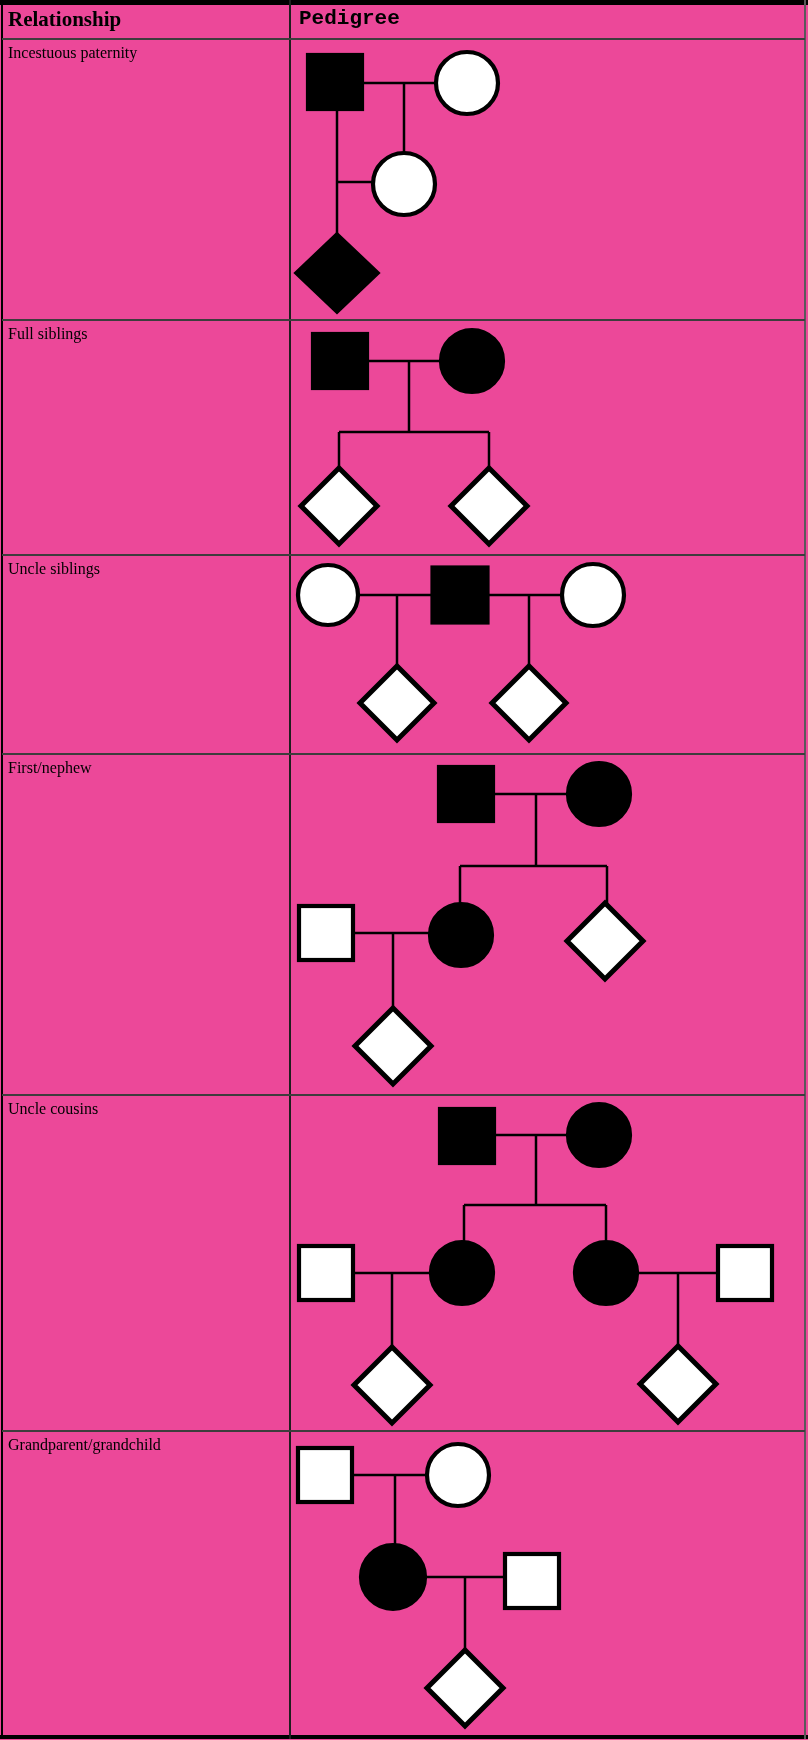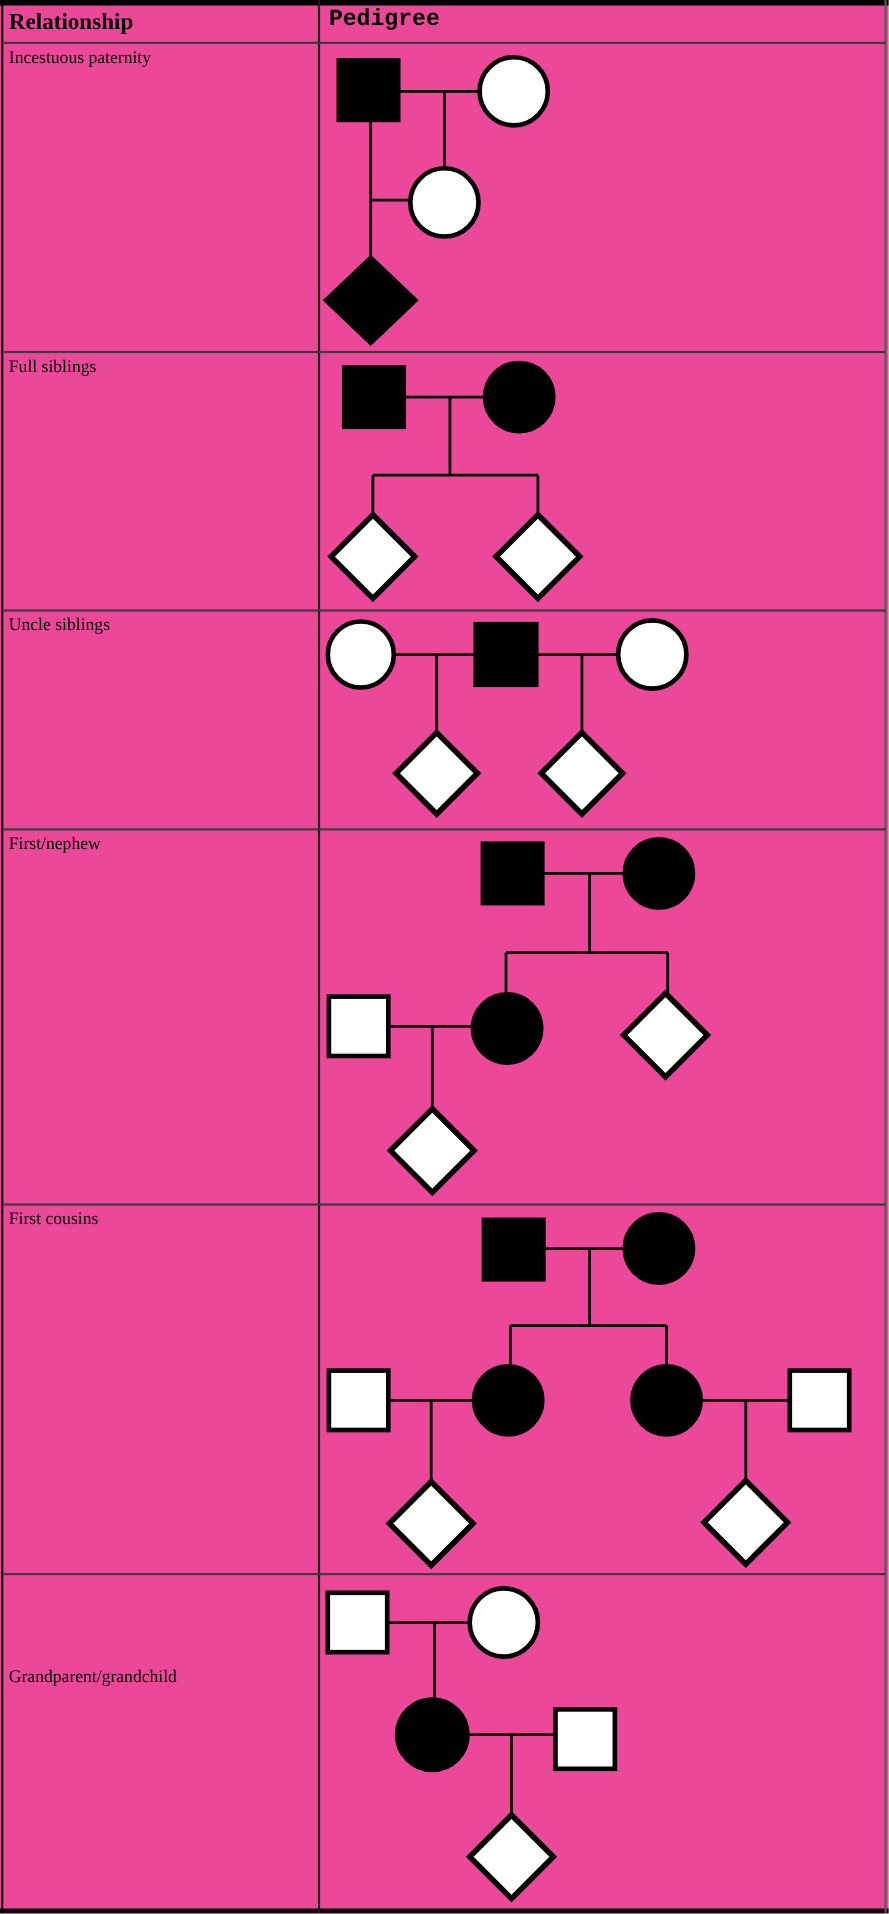--- a/index.html
+++ b/index.html
@@ -50,22 +50,22 @@
       <div class="grid-line grid-h" style="top: 554px;"></div>
       <div class="grid-line grid-h" style="top: 753px;"></div>
       <div class="grid-line grid-h" style="top: 1094px;"></div>
       <div class="grid-line grid-h" style="top: 1430px;"></div>
     </div>
   <div id="row-labels">
       <div class="row-label" style="top: 44px;">Incestuous paternity</div>
       <div class="row-label" style="top: 325px;">Full siblings</div>
       <div class="row-label" style="top: 560px;">Uncle siblings</div>
       <div class="row-label" style="top: 759px;">First/nephew</div>
-      <div class="row-label" style="top: 1100px;">First cousins</div>
-      <div class="row-label" style="top: 1516px;">Grandparent/grandchild</div>
+      <div class="row-label" style="top: 1100px;">Uncle cousins</div>
+      <div class="row-label" style="top: 1436px;">Grandparent/grandchild</div>
     </div>
 
   <svg id="pedigree-svg" width="808" height="1740" viewBox="0 0 808 1740">
       <line x1="362" y1="83" x2="436" y2="83" stroke="#000000" stroke-width="2.5"></line>
       <line x1="404" y1="83" x2="404" y2="153" stroke="#000000" stroke-width="2.5"></line>
       <line x1="337" y1="109" x2="337" y2="236" stroke="#000000" stroke-width="2.5"></line>
       <line x1="337" y1="182" x2="373" y2="182" stroke="#000000" stroke-width="2.5"></line>
       <rect x="308" y="55" width="54" height="54" stroke-width="4.2" fill="#000000" stroke="#000000"></rect>
       <circle cx="467" cy="83" r="31" stroke-width="4.2" fill="#ffffff" stroke="#000000"></circle>
       <circle cx="404" cy="184" r="31" stroke-width="4.2" fill="#ffffff" stroke="#000000"></circle>

